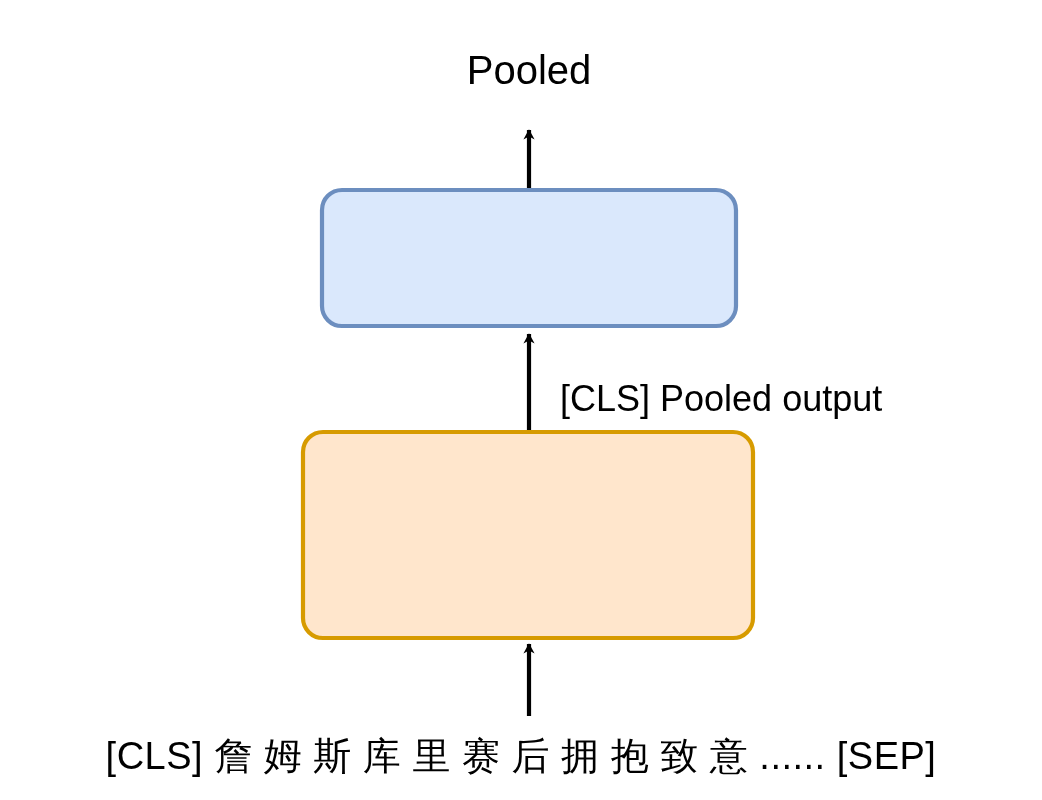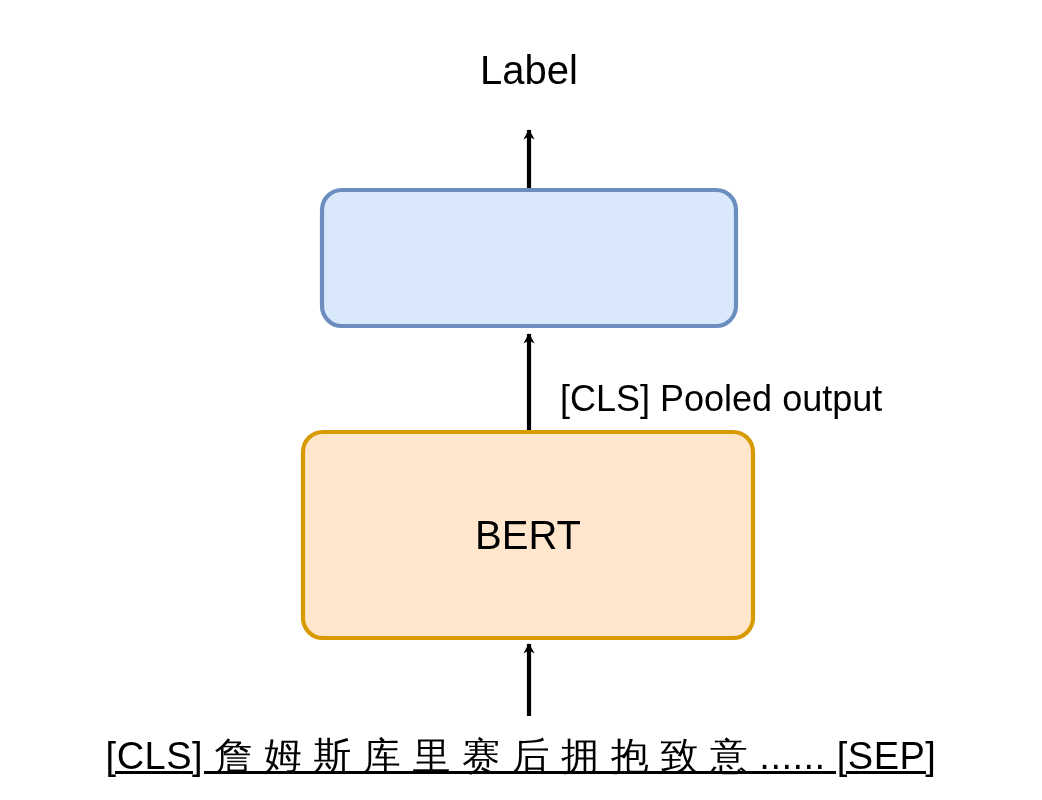--- a/index.html
+++ b/index.html
@@ -75,21 +75,20 @@
   }
   
   #input-sequence-text {
     left: 0px;
     top: 729px;
     width: 1042px;
     height: 54px;
     font-size: 38px;
     line-height: 54px;
     letter-spacing: 0.5px;
-    text-decoration: underline;
   }
 </style>
 </head>
 <body>
 
 <div id="diagram">
 
   <svg class="svg-layer" viewBox="0 0 1042 800" xmlns="http://www.w3.org/2000/svg">
 
     <defs>
@@ -102,22 +101,21 @@
 
     <rect x="303" y="432" width="450" height="206" rx="20" ry="20" fill="#ffe6cc" stroke="#d79b00" stroke-width="4.2"></rect>
 
     <line x1="529" y1="430" x2="529" y2="334" stroke="#000000" stroke-width="4.2" marker-end="url(#arrowhead)"></line>
 
     <rect x="322" y="190" width="414" height="136" rx="20" ry="20" fill="#dae8fc" stroke="#6c8ebf" stroke-width="4.2"></rect>
 
     <line x1="529" y1="188" x2="529" y2="130" stroke="#000000" stroke-width="4.2" marker-end="url(#arrowhead)"></line>
   </svg>
 
-  <div class="node-label" id="label-top">Label</div>
+  <div class="node-label" id="label-top">Pooled</div>
 
 
-  <div class="node-label" id="bert-text">BERT</div>
 
   <div class="node-label" id="pooled-output-text">[CLS] Pooled output</div>
 
   <div class="node-label" id="input-sequence-text">[CLS] 詹 姆 斯 库 里 赛 后 拥 抱 致 意 ...... [SEP]</div>
 
 </div>
 
 </body></html>

